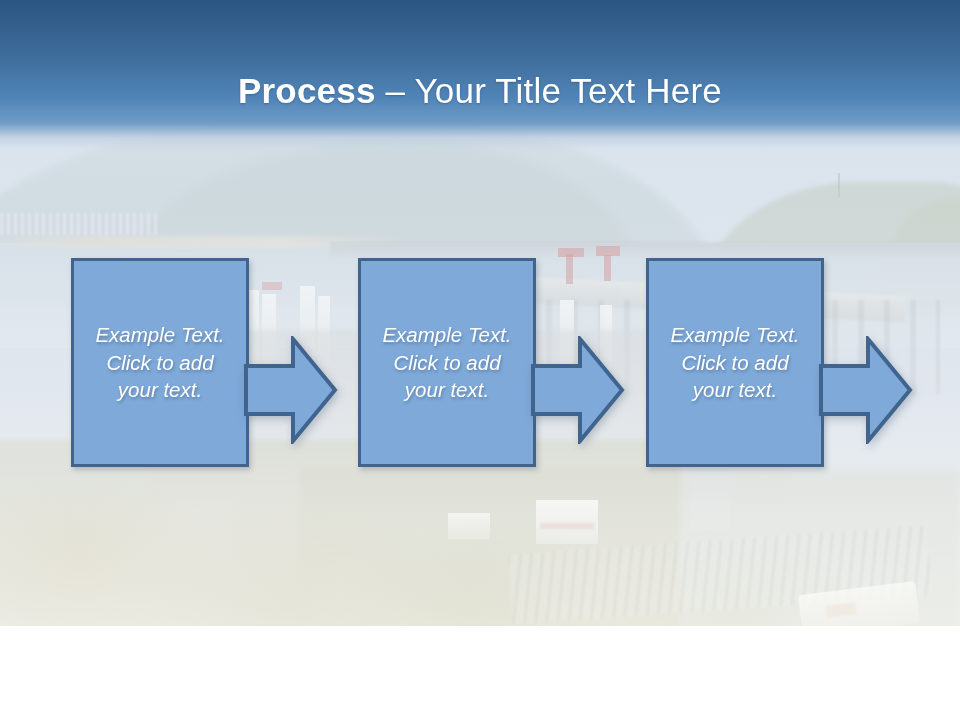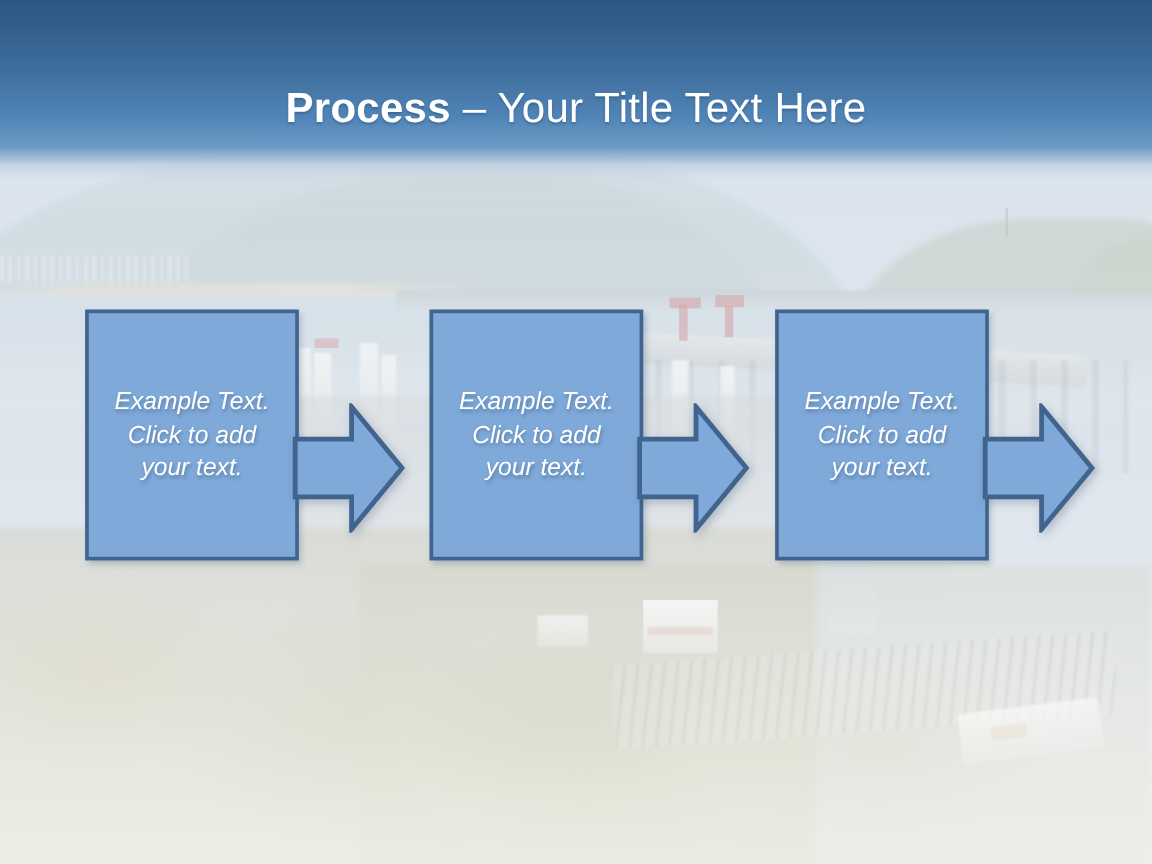--- a/index.html
+++ b/index.html
@@ -7,21 +7,21 @@
     padding: 0;
     background: #ffffff;
   }
   body {
     font-family: "Liberation Sans", sans-serif;
   }
 
   #slide {
     position: relative;
     width: 960px;
-    height: 720px;
+    height: 626px;
     overflow: hidden;
     background: #cfdae7;
   }
 
   
   .photo {
     position: absolute;
     inset: 0;
     overflow: hidden;
   }

